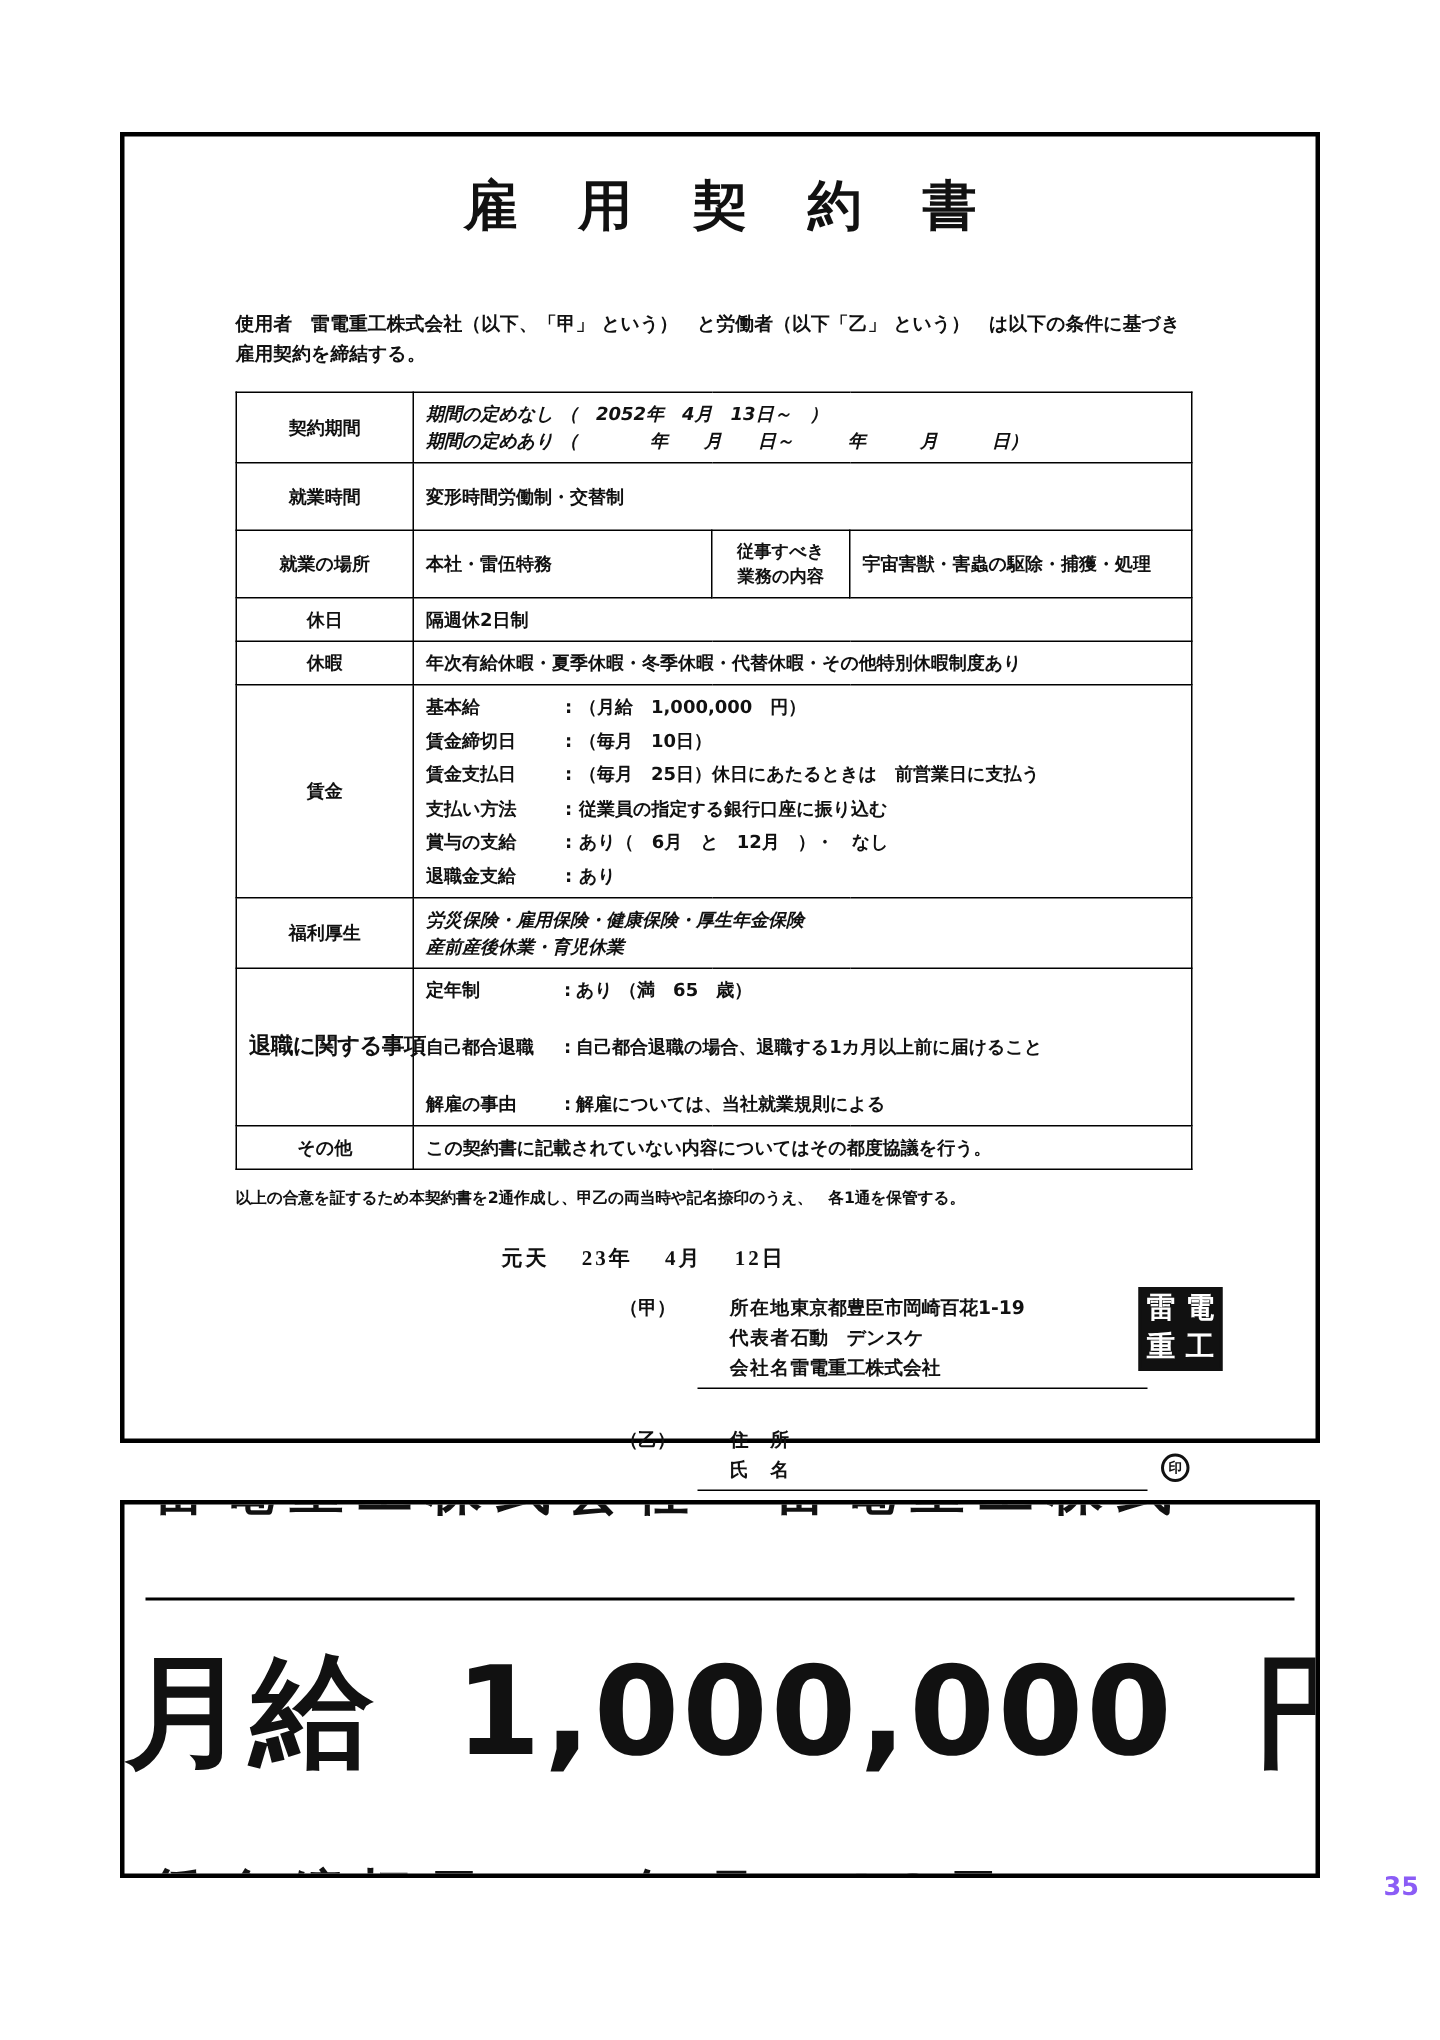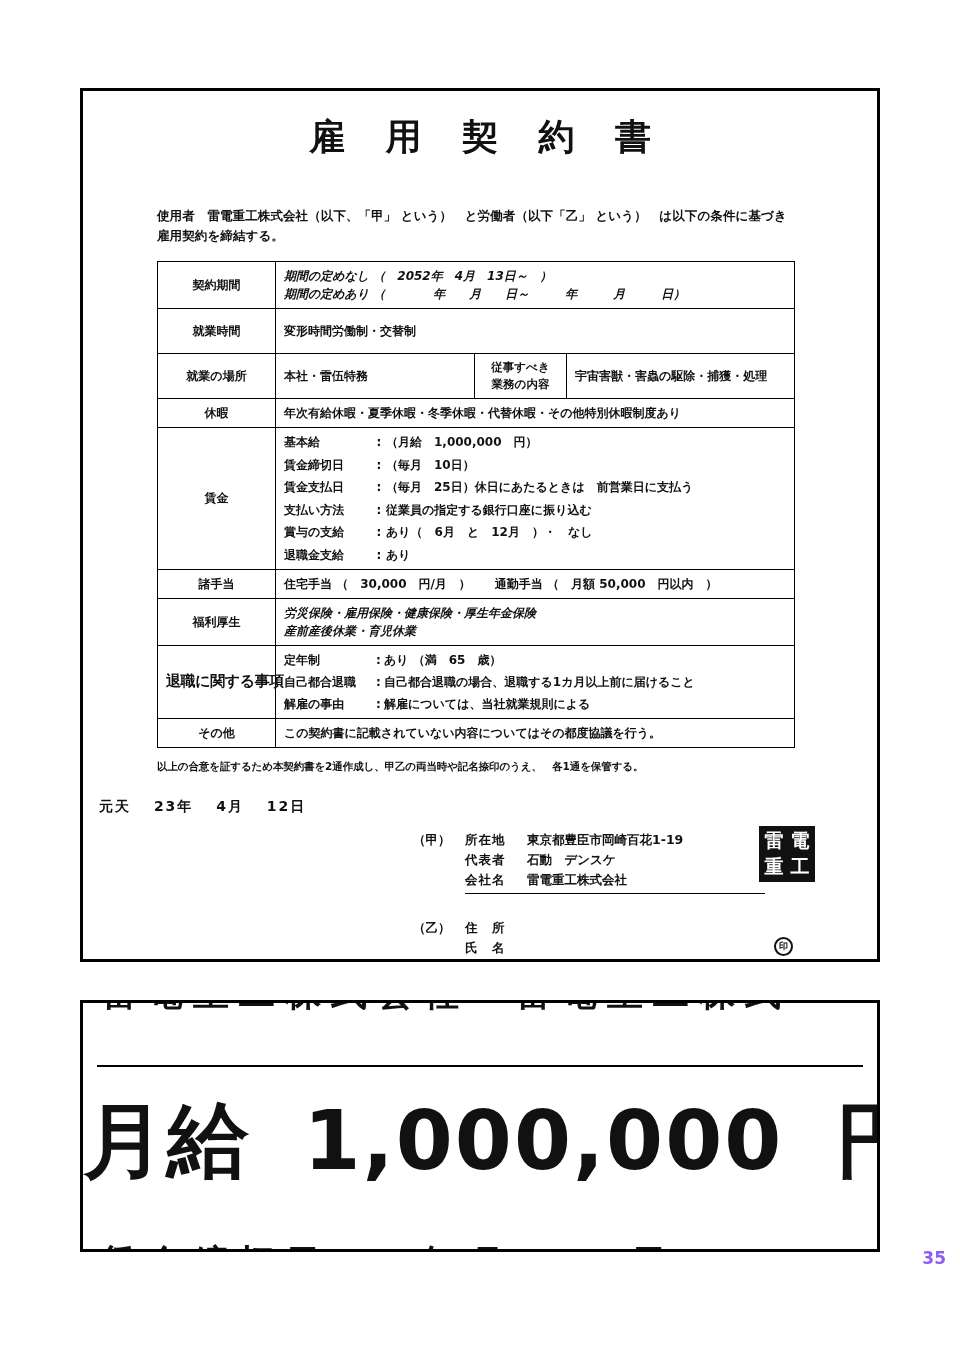--- a/index.html
+++ b/index.html
@@ -71,47 +71,48 @@
     row-gap:4.5px;
     font-size:12px;
     font-weight:bold;
     align-items:baseline;
   }
   .wage-grid .c{text-align:center;}
 
   .ret-grid{
     display:grid;
     grid-template-columns:92px 8px auto;
-    row-gap:4px;
+    row-gap:20px;
     font-size:12px;font-weight:bold;align-items:baseline;
   }
 
   
   .closing{
     margin:12px 0 0 74px;width:640px;
     font-size:10.5px;font-weight:bold;letter-spacing:-.1px;
   }
   .dateline{
     margin:24px 0 0 0;
     padding-right:118px;
-    text-align:left;
+    text-align:center;
     font-size:14px;font-weight:bold;
     letter-spacing:2px;
+    font-family:Liberation Serif, serif;
   }
   .dateline span{margin-left:16px;}
 
   .sig{
     position:relative;
     margin:16px 0 0 330px;
     width:420px;
     font-size:12.5px;font-weight:bold;
   }
   .sig-row{display:flex;align-items:baseline;margin-bottom:3px;}
   .sig-party{width:52px;}
-  .sig-key{width:62px;letter-spacing:1px;}
+  .sig-key{width:62px;letter-spacing:1px;text-align:right;}
   .sig-val{flex:1;}
   .rule{
     border-bottom:1.6px solid #000;
     width:300px;margin:4px 0 0 52px;
   }
   .seal{
     position:absolute;right:18px;top:-6px;
     width:52px;height:52px;
     background:#111;
     display:grid;
@@ -201,20 +202,24 @@
       <tr>
         <td class="lbl">就業の場所</td>
         <td class="val">本社・雷伍特務</td>
         <td class="sub-lbl">
           <div>従事すべき</div>
           <div>業務の内容</div>
         </td>
         <td class="val">宇宙害獣・害蟲の駆除・捕獲・処理</td>
       </tr>
 
+      <tr>
+        <td class="lbl">休日</td>
+        <td class="val" colspan="3">隔週休2日制</td>
+      </tr>
 
       <tr>
         <td class="lbl">休暇</td>
         <td class="val" colspan="3">年次有給休暇・夏季休暇・冬季休暇・代替休暇・その他特別休暇制度あり</td>
       </tr>
 
       <tr>
         <td class="lbl">賃金</td>
         <td class="val" colspan="3">
           <div class="wage-grid">
@@ -238,24 +243,20 @@
             <div class="c">:</div>
             <div>あり（　6月　と　12月　）・　なし</div>
 
             <div>退職金支給</div>
             <div class="c">:</div>
             <div>あり</div>
           </div>
         </td>
       </tr>
 
-      <tr>
-        <td class="lbl">諸手当</td>
-        <td class="val" colspan="3">住宅手当 （　30,000　円/月　）　　通勤手当 （　月額 50,000　円以内　）</td>
-      </tr>
 
       <tr>
         <td class="lbl">福利厚生</td>
         <td class="val line2" colspan="3">
           <div>労災保険・雇用保険・健康保険・厚生年金保険</div>
           <div>産前産後休業・育児休業</div>
         </td>
       </tr>
 
       <tr>

